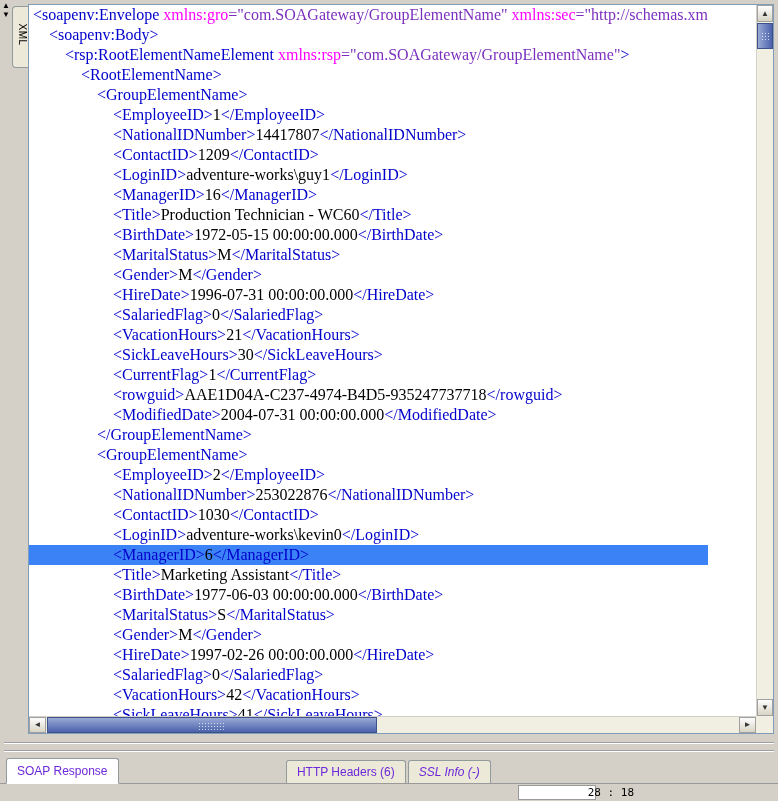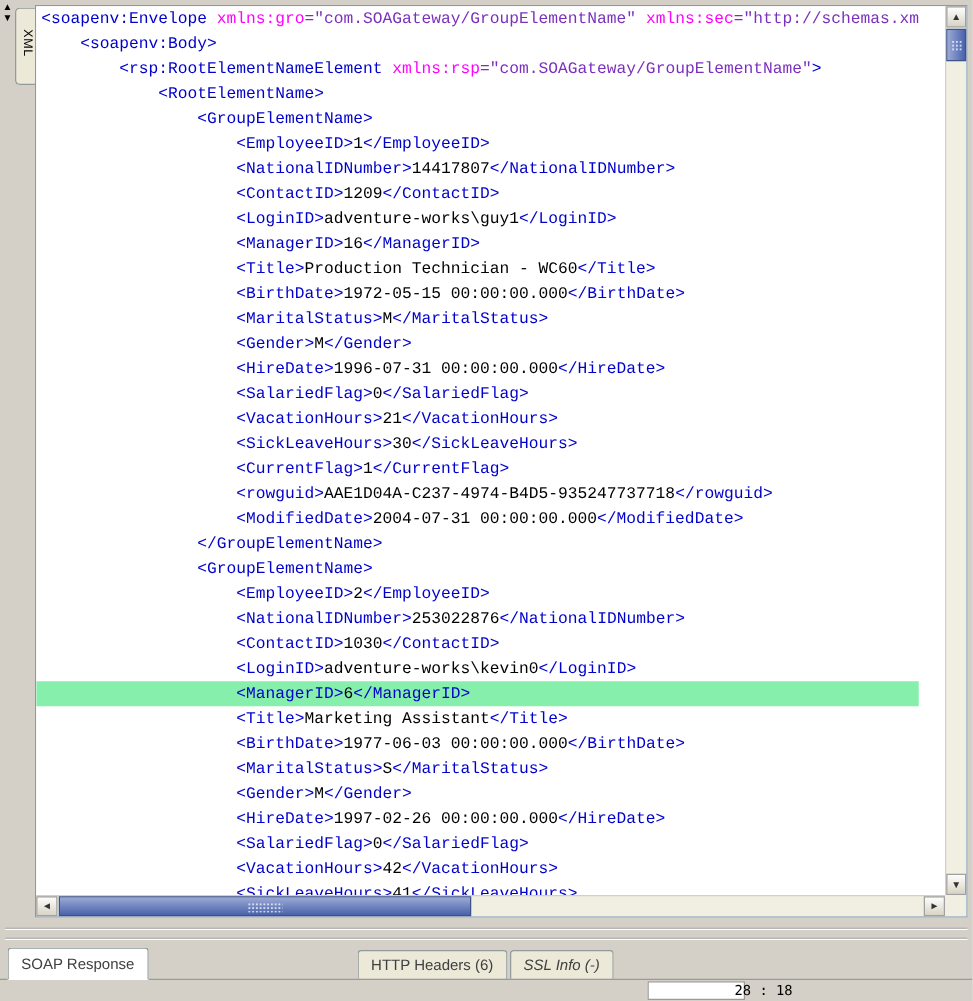--- a/index.html
+++ b/index.html
@@ -77,31 +77,31 @@
     right: 17px;
     bottom: 17px;
     overflow: hidden;
     background: #fff;
   }
   .code {
     position: absolute;
     left: 0;
     top: 0;
     white-space: pre;
-    font-family: Liberation Mono, monospace;
-    font-size: 13px;
+    font-family: Liberation Serif, serif;
+    font-size: 16px;
     line-height: 20px;
   }
   .ln {
     display: block;
     height: 20px;
     padding-left: 4px;
     white-space: pre;
   }
-  .ln.hl { background: #86efac; }
+  .ln.hl { background: #3b82f6; }
   .tag   { color: #0000cc; }
   .attr  { color: #ff00ff; }
   .aval  { color: #7b2fbe; }
   .txt   { color: #000000; }
 
   
   .vscroll {
     position: absolute;
     right: 0; top: 0;
     width: 17px;
@@ -240,21 +240,21 @@
     background: #9a9a9a;
   }
   .tab {
     position: absolute;
     top: 2px;
     height: 23px;
     box-sizing: border-box;
     padding: 0 10px;
     font-size: 12px;
     line-height: 22px;
-    color: #404040;
+    color: #6d28d9;
     background: #ece9d8;
     border: 1px solid #919b9c;
     border-bottom: none;
     border-radius: 3px 3px 0 0;
     white-space: nowrap;
   }
   .tab.active {
     background: #ffffff;
     top: 0;
     height: 26px;

